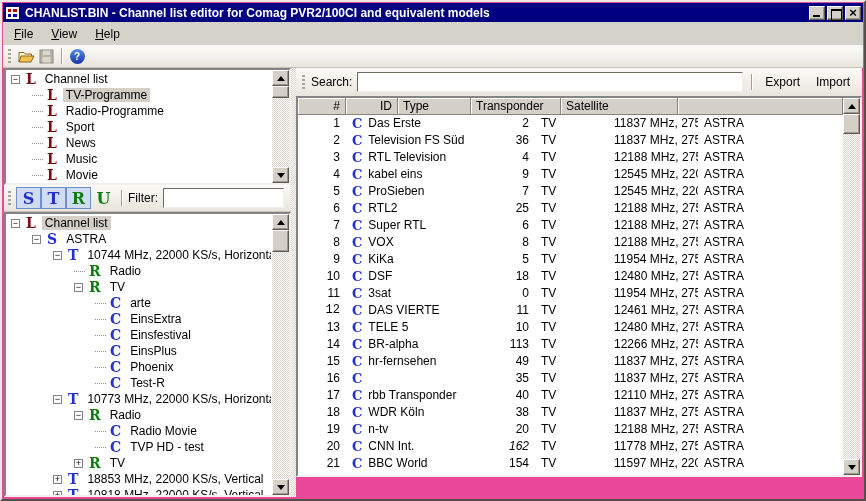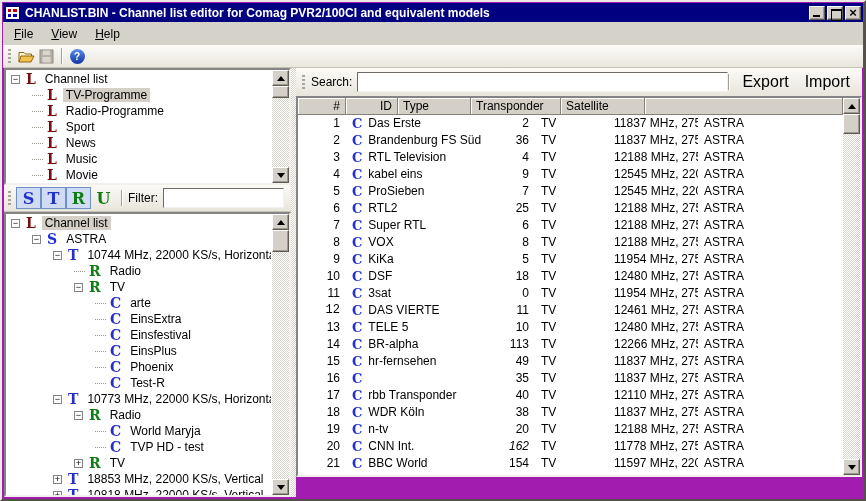--- a/index.html
+++ b/index.html
@@ -1,19 +1,19 @@
 <!DOCTYPE html>
 <html><head>
 <meta charset="utf-8">
 <style>
   * { margin:0; padding:0; box-sizing:border-box; }
   html,body { background:#9c9a92; }
   body { font-family:"Liberation Sans", sans-serif; color:#000; }
 
-  .window { position:relative; width:866px; height:501px; background:#a21caf;
+  .window { position:relative; width:866px; height:501px; background:#ec4899;
             border:2px solid; border-color:#eceae4 #55514a #55514a #eceae4; overflow:hidden; }
 
   
   .titlebar { position:absolute; top:1px; left:1px; right:1px; height:19px;
               background:#000080; display:flex; align-items:center; padding:0 2px; }
   .win-icon { width:15px; height:14px; background:#fff; border:1px solid #00006a; position:relative; flex:none; }
   .win-icon::before { content:""; position:absolute; left:2px; top:2px; width:3px; height:3px;
                       background:#c00000; box-shadow:0 5px 0 #0000c0; }
   .win-icon::after  { content:""; position:absolute; left:7px; top:2px; width:4px; height:3px;
                       background:#c00000; box-shadow:0 5px 0 #0000c0; }
@@ -76,21 +76,21 @@
   .filter-label, .search-label { font-size:12px; margin:0 5px 0 1px; flex:none; }
   .sunken-input { background:#fff; border:1px solid; border-color:#6e6a63 #f2f0ea #f2f0ea #6e6a63;
                   height:20px; font-size:12px; padding:0 4px; font-family:"Liberation Sans",sans-serif; }
   .filter-input { flex:1; margin-right:5px; min-width:0; }
 
   
   .right-col { position:absolute; left:294px; top:66px; right:2px; bottom:2px; }
   .search-bar { position:absolute; top:0; left:0; right:0; height:28px;
                 background:linear-gradient(#fbfaf7,#e8e5dc); display:flex; align-items:center; padding:0 4px; }
   .search-input { width:386px; }
-  .flat-btn { font-size:16px; padding:4px 8px; flex:none; }
+  .flat-btn { font-size:12px; padding:4px 8px; flex:none; }
   .push-right { margin-left:auto; }
 
   .table-area { position:absolute; top:28px; left:0; right:0; bottom:20px;
                 border:2px solid; border-color:#848484 #f2f0ea #f2f0ea #848484; background:#fff; }
   .table-header { position:absolute; top:0; left:0; right:17px; height:17px; display:flex; background:#d4d0c8; }
   .th { background:#d4d0c8; border-right:1px solid #84807a; border-bottom:1px solid #84807a;
         box-shadow:inset 1px 1px 0 #fff; height:17px; display:flex; align-items:center;
         padding:0 5px; font-size:12px; white-space:nowrap; overflow:hidden; flex:none; }
   .table-body { position:absolute; top:17px; left:0; right:17px; bottom:0; overflow:hidden; background:#fff; }
   .tr { height:17px; display:flex; align-items:center; }
@@ -285,21 +285,21 @@
           <span class="tree-label">10773 MHz, 22000 KS/s, Horizontal</span>
         </div>
         <div class="tree-row" style="padding-left: 67px;">
           <span class="expand-box">−</span>
           <span class="tree-icon" style="color: rgb(14, 124, 16);">R</span>
           <span class="tree-label">Radio</span>
         </div>
         <div class="tree-row" style="padding-left: 88px;">
           <span class="connector"></span>
           <span class="tree-icon" style="color: rgb(34, 48, 207);">C</span>
-          <span class="tree-label">World Maryja</span>
+          <span class="tree-label">Radio Movie</span>
         </div>
         <div class="tree-row" style="padding-left: 88px;">
           <span class="connector"></span>
           <span class="tree-icon" style="color: rgb(34, 48, 207);">C</span>
           <span class="tree-label">TVP HD - test</span>
         </div>
         <div class="tree-row" style="padding-left: 67px;">
           <span class="expand-box">+</span>
           <span class="tree-icon" style="color: rgb(14, 124, 16);">R</span>
           <span class="tree-label">TV</span>
@@ -338,40 +338,40 @@
       <div class="flat-btn">Export</div>
       <div class="flat-btn">Import</div>
     </div>
 
     <div class="table-area">
       <div class="table-header">
           <div class="th" style="width: 48px; justify-content: flex-end;">#</div>
           <div class="th" style="width: 52px; justify-content: flex-end;">ID</div>
           <div class="th" style="width: 73px;">Type</div>
           <div class="th" style="width: 90px;">Transponder</div>
-          <div class="th" style="width: 84px;">Satellite</div>
+          <div class="th" style="width: 117px;">Satellite</div>
           <div class="th" style="flex: 1 1 0%;"></div>
         </div>
       <div class="table-body">
           <div class="tr">
             <div class="td num" style="width: 48px;">1</div>
             <div class="td name" style="width: 137px;">
               <span class="c-icon" style="color: rgb(34, 48, 207);">C</span>
               <span>Das Erste</span>
             </div>
             <div class="td num" style="width: 52px;">2</div>
             <div class="td" style="width: 73px;">TV</div>
             <div class="td" style="width: 90px;">11837 MHz, 275...</div>
             <div class="td" style="width: 93px;">ASTRA</div>
           </div>
           <div class="tr">
             <div class="td num" style="width: 48px;">2</div>
             <div class="td name" style="width: 137px;">
               <span class="c-icon" style="color: rgb(34, 48, 207);">C</span>
-              <span>Brandenburg FS Süd</span>
+              <span>Television FS Süd</span>
             </div>
             <div class="td num" style="width: 52px;">36</div>
             <div class="td" style="width: 73px;">TV</div>
             <div class="td" style="width: 90px;">11837 MHz, 275...</div>
             <div class="td" style="width: 93px;">ASTRA</div>
           </div>
           <div class="tr">
             <div class="td num" style="width: 48px;">3</div>
             <div class="td name" style="width: 137px;">
               <span class="c-icon" style="color: rgb(34, 48, 207);">C</span>

